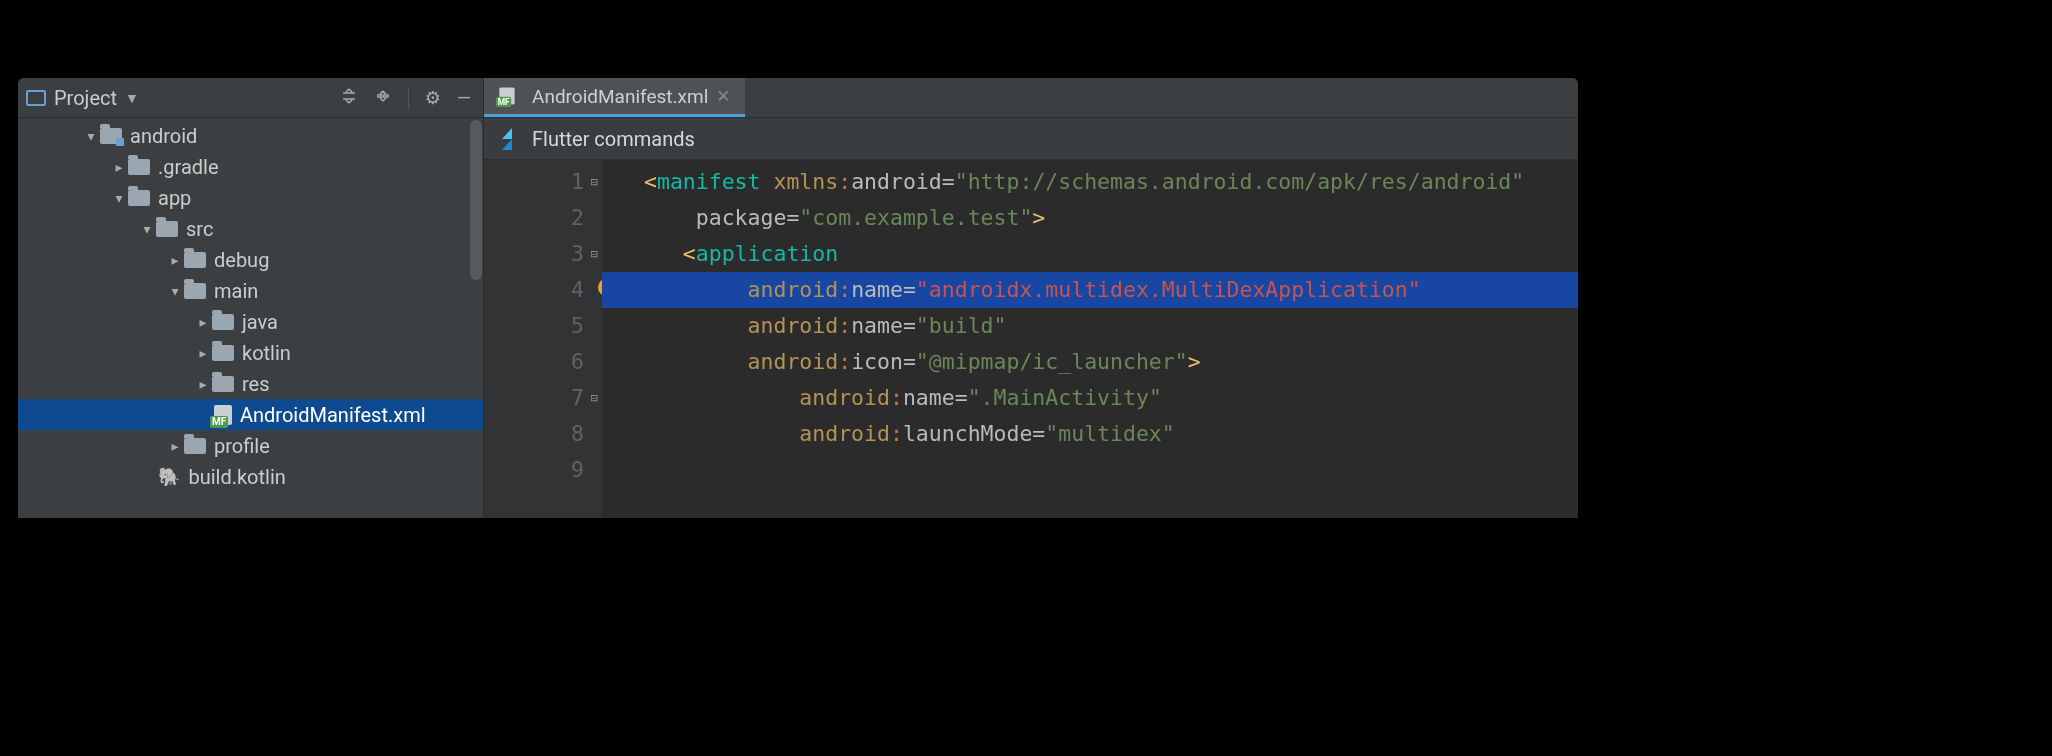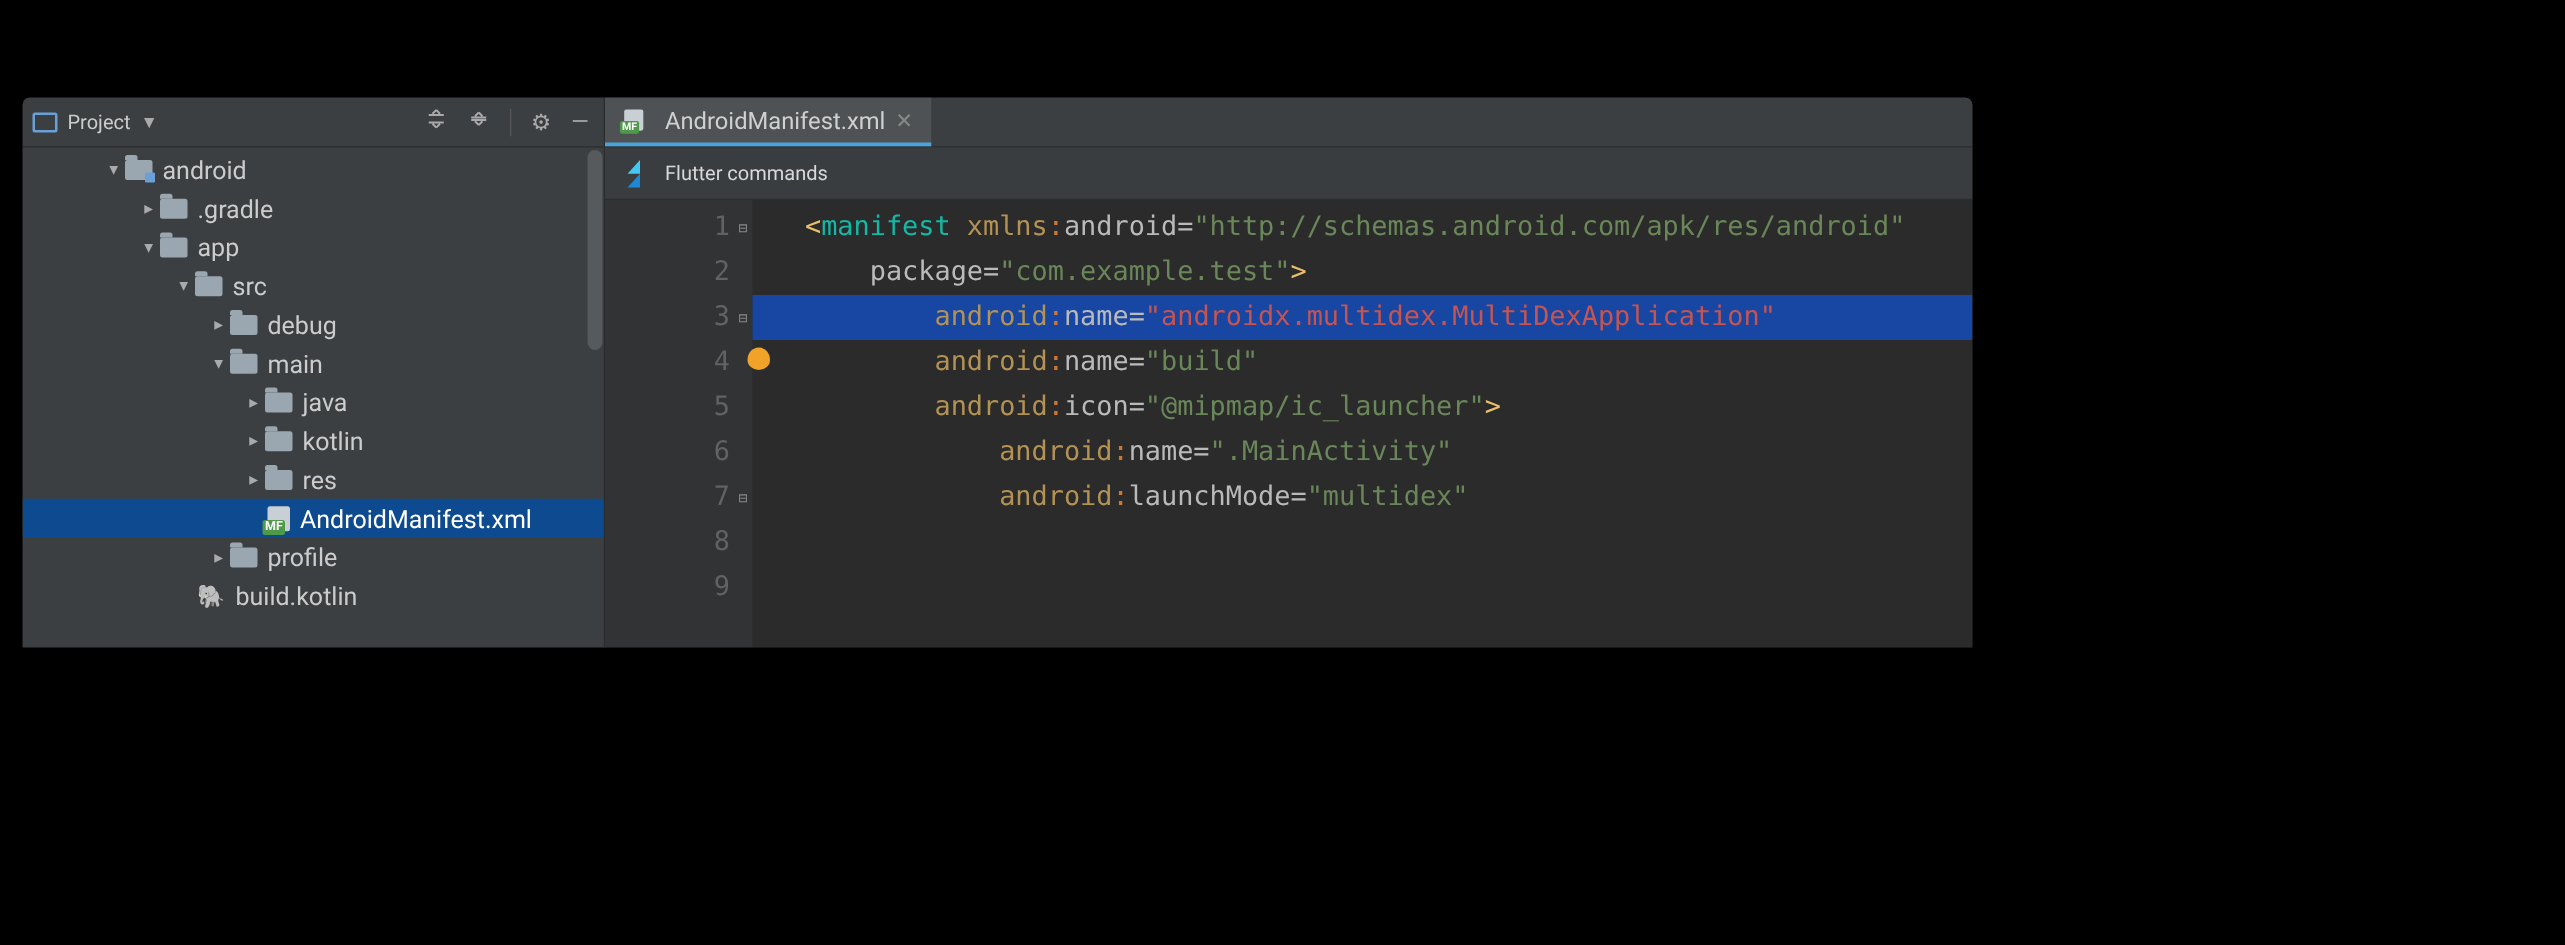--- a/index.html
+++ b/index.html
@@ -38,21 +38,21 @@
     align-items: center;
     padding: 0 8px;
     border-bottom: 1px solid #2a2c2d;
     gap: 8px;
   }
   .proj-icon {
     width: 20px; height: 16px;
     border: 2px solid #6aa0d8; border-radius: 2px;
     display:inline-block;
   }
-  .proj-label { color:#ccc; font-size:16px; }
+  .proj-label { color:#ccc; font-size:20px; }
   .proj-drop { color:#aaa; font-size:14px; }
   .proj-spacer { flex:1; }
   .tb-icon { color:#aaa; font-size:18px; padding:4px; cursor:pointer; }
   .tb-sep { width:1px; height:22px; background:#555; margin:0 4px; }
   .tree {
     flex: 1;
     overflow: hidden;
     padding-top: 2px;
   }
   .tree-row {
@@ -136,21 +136,21 @@
   }
   .tab .close { color:#888; font-size:17px; }
   .banner {
     height:42px;
     background:#3a3d3f;
     display:flex;
     align-items:center;
     padding:0 14px;
     gap:12px;
     color:#d8d8d8;
-    font-size:16px;
+    font-size:20px;
     border-bottom:1px solid #2a2c2d;
   }
   .flutter-logo {
     width:22px; height:22px;
     position:relative;
   }
   .flutter-logo::before{
     content:'';
     position:absolute;
     left:4px; top:0;
@@ -333,20 +333,21 @@
         <div class="ln"><span>7</span><span class="fold">⊟</span></div>
         <div class="ln"><span>8</span></div>
         <div class="ln"><span>9</span></div>
       </div>
 
       <div class="code">
         <div class="code-line"><span class="t-punc">&lt;</span><span class="t-tag">manifest </span><span class="t-ns">xmlns</span><span class="t-nscolon">:</span><span class="t-attrname">android</span><span class="t-eq">=</span><span class="t-str">"</span><span class="t-str">http://schemas.android.com/apk/res/android</span><span class="t-str">"</span></div>
 
         <div class="code-line"><span>    </span><span class="t-attrname">package</span><span class="t-eq">=</span><span class="t-str">"</span><span class="t-str">com.example.test</span><span class="t-str">"</span><span class="t-punc">&gt;</span></div>
 
+        <div class="code-line"><span>   </span><span class="t-punc">&lt;</span><span class="t-tag">application</span></div>
 
         <div class="code-line hl"><span>        </span><span class="t-ns">android</span><span class="t-nscolon">:</span><span class="t-attrname">name</span><span class="t-eq">=</span><span class="t-str-red">"</span><span class="t-str-red">androidx.multidex.MultiDexApplication</span><span class="t-str-red">"</span></div>
 
         <div class="code-line"><span>        </span><span class="t-ns">android</span><span class="t-nscolon">:</span><span class="t-attrname">name</span><span class="t-eq">=</span><span class="t-str">"</span><span class="t-str">build</span><span class="t-str">"</span></div>
 
         <div class="code-line"><span>        </span><span class="t-ns">android</span><span class="t-nscolon">:</span><span class="t-attrname">icon</span><span class="t-eq">=</span><span class="t-str">"</span><span class="t-str">@mipmap/ic_launcher</span><span class="t-str">"</span><span class="t-punc">&gt;</span></div>
 
 
         <div class="code-line"><span>            </span><span class="t-ns">android</span><span class="t-nscolon">:</span><span class="t-attrname">name</span><span class="t-eq">=</span><span class="t-str">"</span><span class="t-str">.MainActivity</span><span class="t-str">"</span></div>
 

